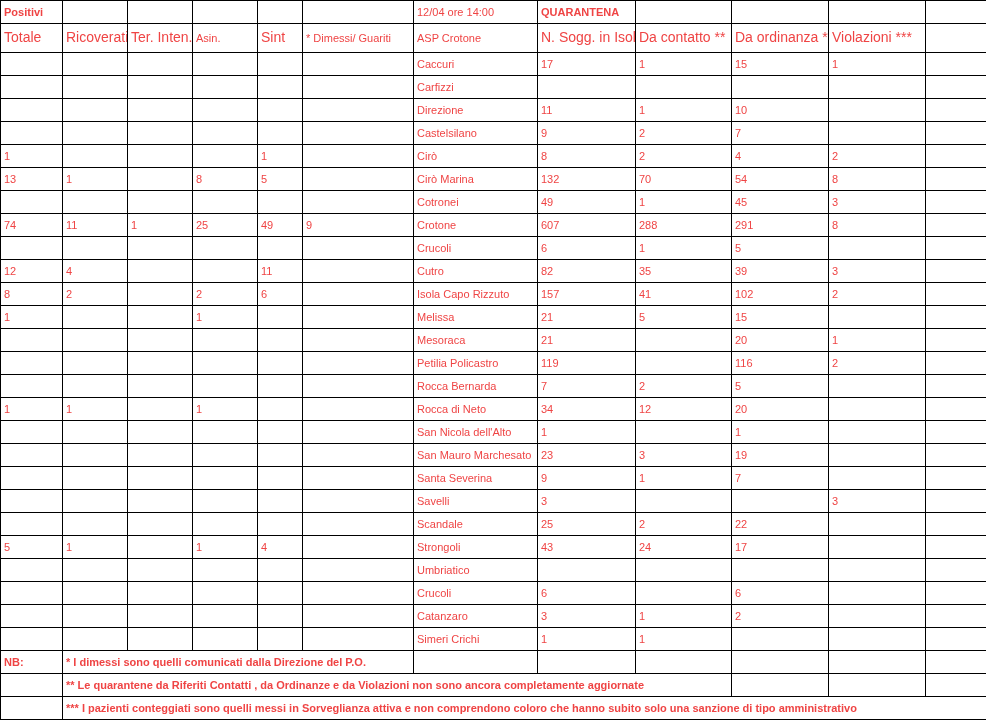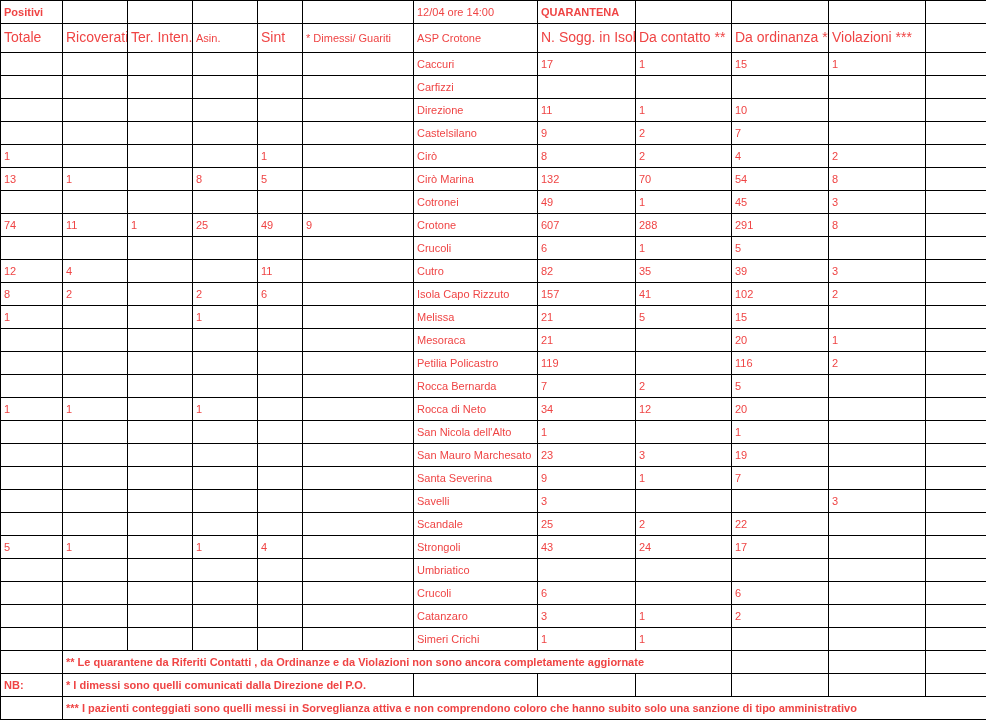--- a/index.html
+++ b/index.html
@@ -450,32 +450,32 @@
           <td>1</td>
           <td>1</td>
           <td></td>
           <td></td>
           <td></td>
         </tr>
       </tbody>
 
     <tbody>
       <tr>
-        <td></td>
-        <td class="note" colspan="8">** Le quarantene da Riferiti Contatti , da Ordinanze e da Violazioni non sono ancora completamente aggiornate</td>
+        <td class="bold">NB:</td>
+        <td class="note" colspan="5">* I dimessi sono quelli comunicati dalla Direzione del P.O.</td>
+        <td></td>
+        <td></td>
+        <td></td>
         <td></td>
         <td></td>
         <td></td>
       </tr>
       <tr>
-        <td class="bold">NB:</td>
-        <td class="note" colspan="5">* I dimessi sono quelli comunicati dalla Direzione del P.O.</td>
-        <td></td>
-        <td></td>
-        <td></td>
+        <td></td>
+        <td class="note" colspan="8">** Le quarantene da Riferiti Contatti , da Ordinanze e da Violazioni non sono ancora completamente aggiornate</td>
         <td></td>
         <td></td>
         <td></td>
       </tr>
       <tr>
         <td></td>
         <td class="note" colspan="11">*** I pazienti conteggiati sono quelli messi in Sorveglianza attiva e non comprendono coloro che hanno subito solo una sanzione di tipo amministrativo</td>
       </tr>
     </tbody>
   </table>

